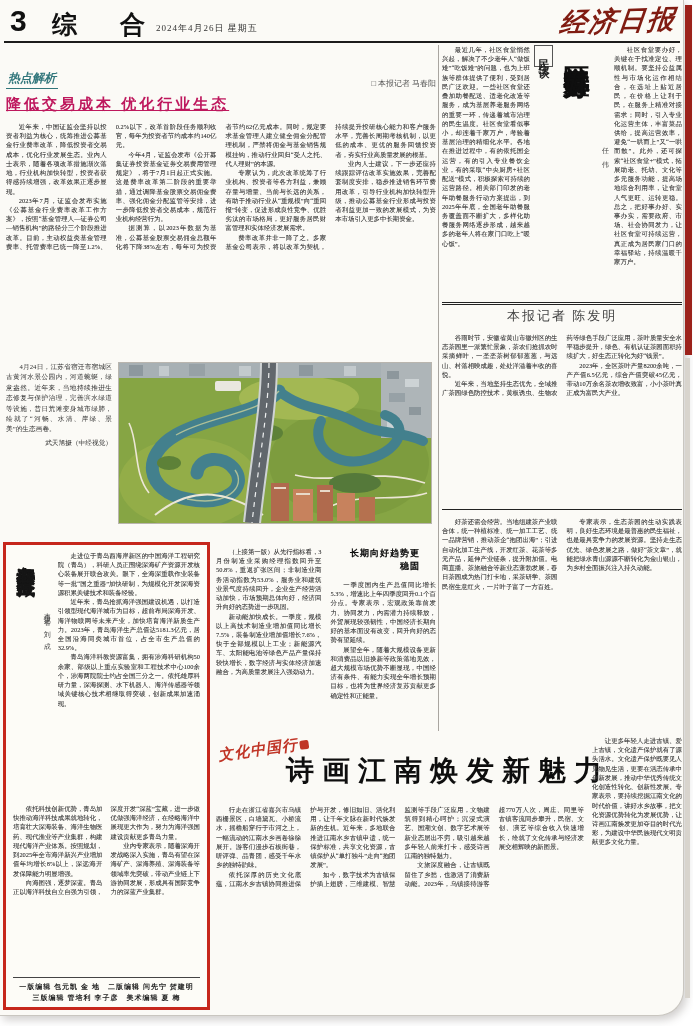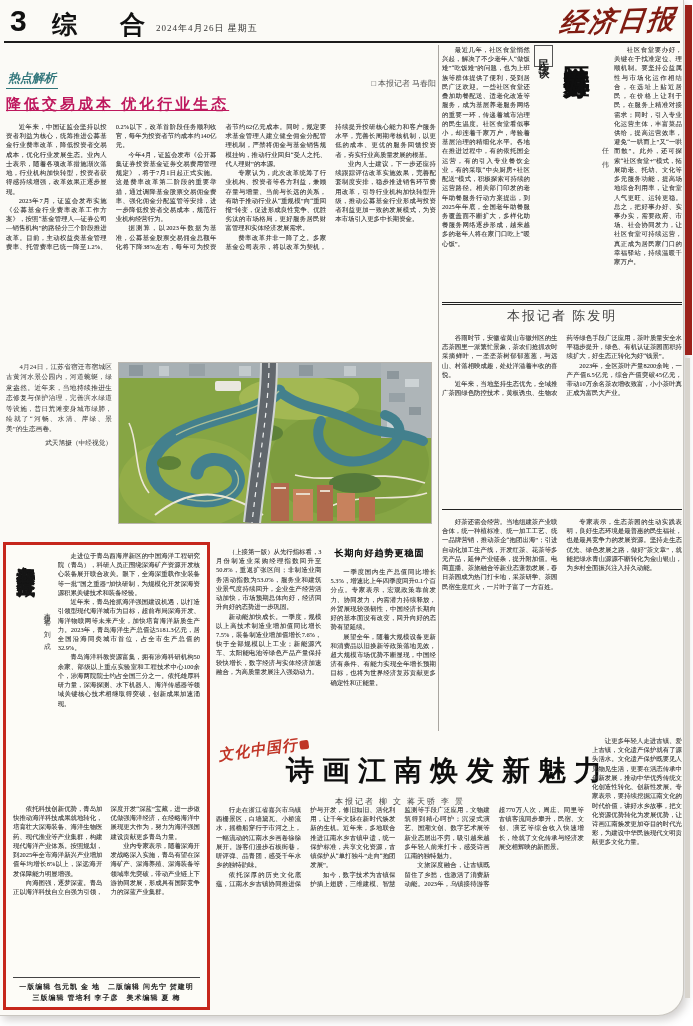--- a/index.html
+++ b/index.html
@@ -54,21 +54,21 @@
   .q-col1{flex:1;overflow:hidden;}
   .q-mid{flex:1;margin-top:5px;column-count:2;column-gap:8px;overflow:hidden;}
   .q-credits{border-top:1px solid #444;margin-top:4px;padding-top:3px;
              font:700 7px "Liberation Sans","DejaVu Sans",sans-serif;color:#222;
              line-height:1.6;text-align:center;letter-spacing:1px;}
 
   
   .cont{position:absolute;left:216px;top:547px;width:220px;height:182px;overflow:hidden;
         column-count:2;column-gap:9px;}
   .cont-sub{font:700 9px "Liberation Sans","DejaVu Sans",sans-serif;color:#111;
-            text-align:left;margin:7px 4px;letter-spacing:1px;}
+            text-align:right;margin:7px 16px;letter-spacing:1px;}
 
   
   .vdiv{position:absolute;left:438px;top:45px;width:1px;height:686px;background:#a9a5a0;}
 
   
   .ms{position:absolute;left:442px;top:45px;width:240px;height:252px;display:flex;
       border-bottom:3px double #222;padding-bottom:5px;box-sizing:content-box;}
   .ms-left{width:88px;overflow:hidden;}
   .ms-label{writing-mode:vertical-rl;text-orientation:upright;align-self:flex-start;
             font:700 11px "Liberation Sans","DejaVu Sans",sans-serif;color:#222;
@@ -243,21 +243,20 @@
     <div class="tea-cols2 bt">
       <p>好茶还需会经营。当地组建茶产业联合体，统一种植标准、统一加工工艺、统一品牌营销，推动茶企“抱团出海”；引进自动化加工生产线，开发红茶、花茶等多元产品，延伸产业链条，提升附加值。电商直播、茶旅融合等新业态蓬勃发展，春日茶园成为热门打卡地，采茶研学、茶园民宿生意红火，一片叶子富了一方百姓。</p>
       <p>专家表示，生态茶园的生动实践表明，良好生态环境是最普惠的民生福祉，也是最具竞争力的发展资源。坚持走生态优先、绿色发展之路，做好“茶文章”，就能把绿水青山源源不断转化为金山银山，为乡村全面振兴注入持久动能。</p>
     </div>
   </div>
 
   <div class="jn">
     <div class="jn-headwrap">
       <span class="jn-label"><span>文化中国行</span><span class="jn-seal"></span></span>
       <h2>诗画江南焕发新魅力</h2>
-      <div class="byline">本报记者 柳 文 蒋天骄 李 景</div>
     </div>
     <div class="jn-cols bt">
       <p>行走在浙江省嘉兴市乌镇西栅景区，白墙黛瓦、小桥流水，摇橹船穿行于市河之上，一幅流动的江南水乡画卷徐徐展开。游客们漫步石板街巷，听评弹、品青团，感受千年水乡的独特韵味。</p>
       <p>依托深厚的历史文化底蕴，江南水乡古镇协同推进保护与开发，修旧如旧、活化利用，让千年文脉在新时代焕发新的生机。近年来，多地联合推进江南水乡古镇申遗，统一保护标准，共享文化资源，古镇保护从“单打独斗”走向“抱团发展”。</p>
       <p>如今，数字技术为古镇保护插上翅膀，三维建模、智慧监测等手段广泛应用，文物建筑得到精心呵护；沉浸式演艺、国潮文创、数字艺术展等新业态层出不穷，吸引越来越多年轻人前来打卡，感受诗画江南的独特魅力。</p>
       <p>文旅深度融合，让古镇既留住了乡愁，也激活了消费新动能。2023年，乌镇接待游客超770万人次，周庄、同里等古镇客流同步攀升，民宿、文创、演艺等综合收入快速增长，绘就了文化传承与经济发展交相辉映的新图景。</p>
     </div>
   </div>
   <div class="jn-right bt">
     <p>让更多年轻人走进古镇、爱上古镇，文化遗产保护就有了源头活水。文化遗产保护既要见人见物见生活，更要在活态传承中创新发展，推动中华优秀传统文化创造性转化、创新性发展。专家表示，要持续挖掘江南文化的时代价值，讲好水乡故事，把文化资源优势转化为发展优势，让诗画江南焕发更加夺目的时代光彩，为建设中华民族现代文明贡献更多文化力量。</p>

